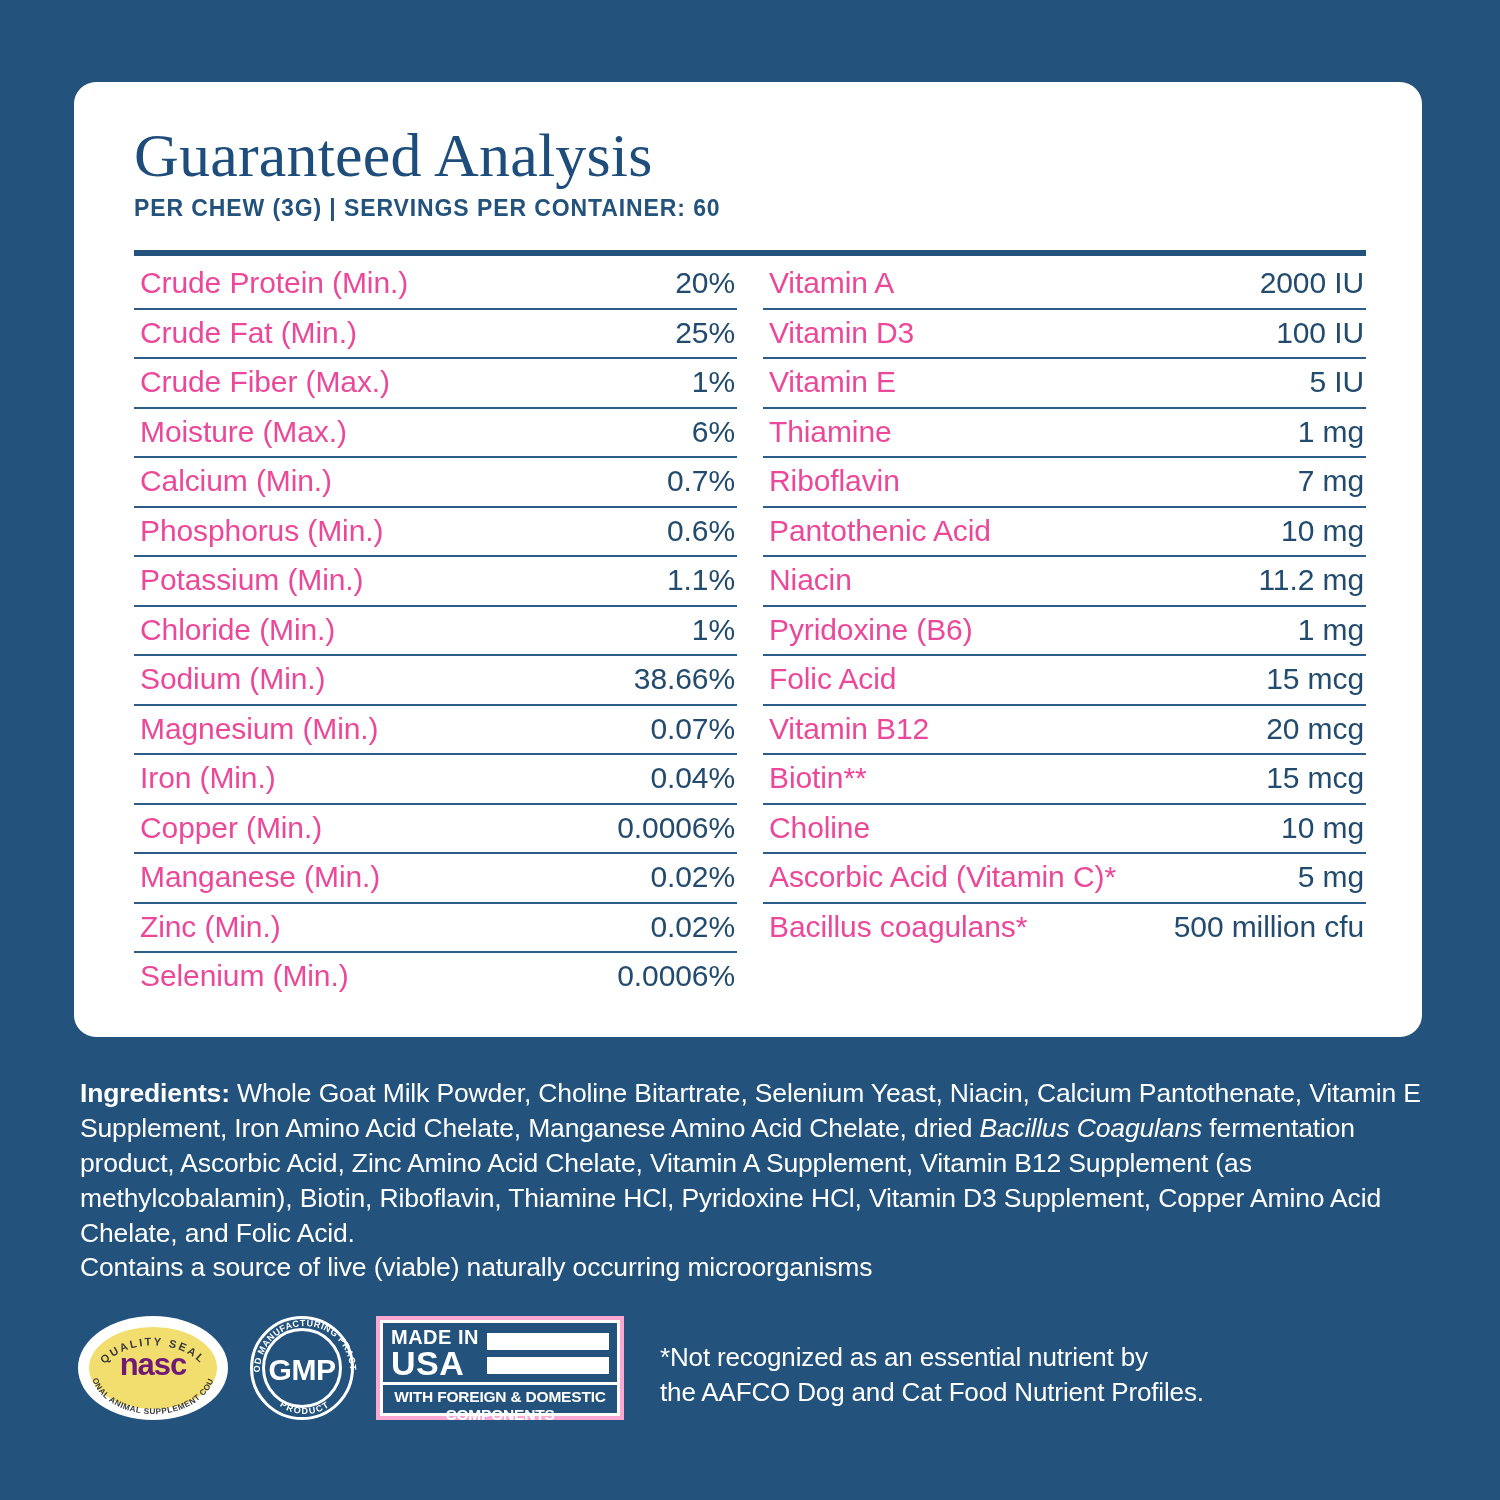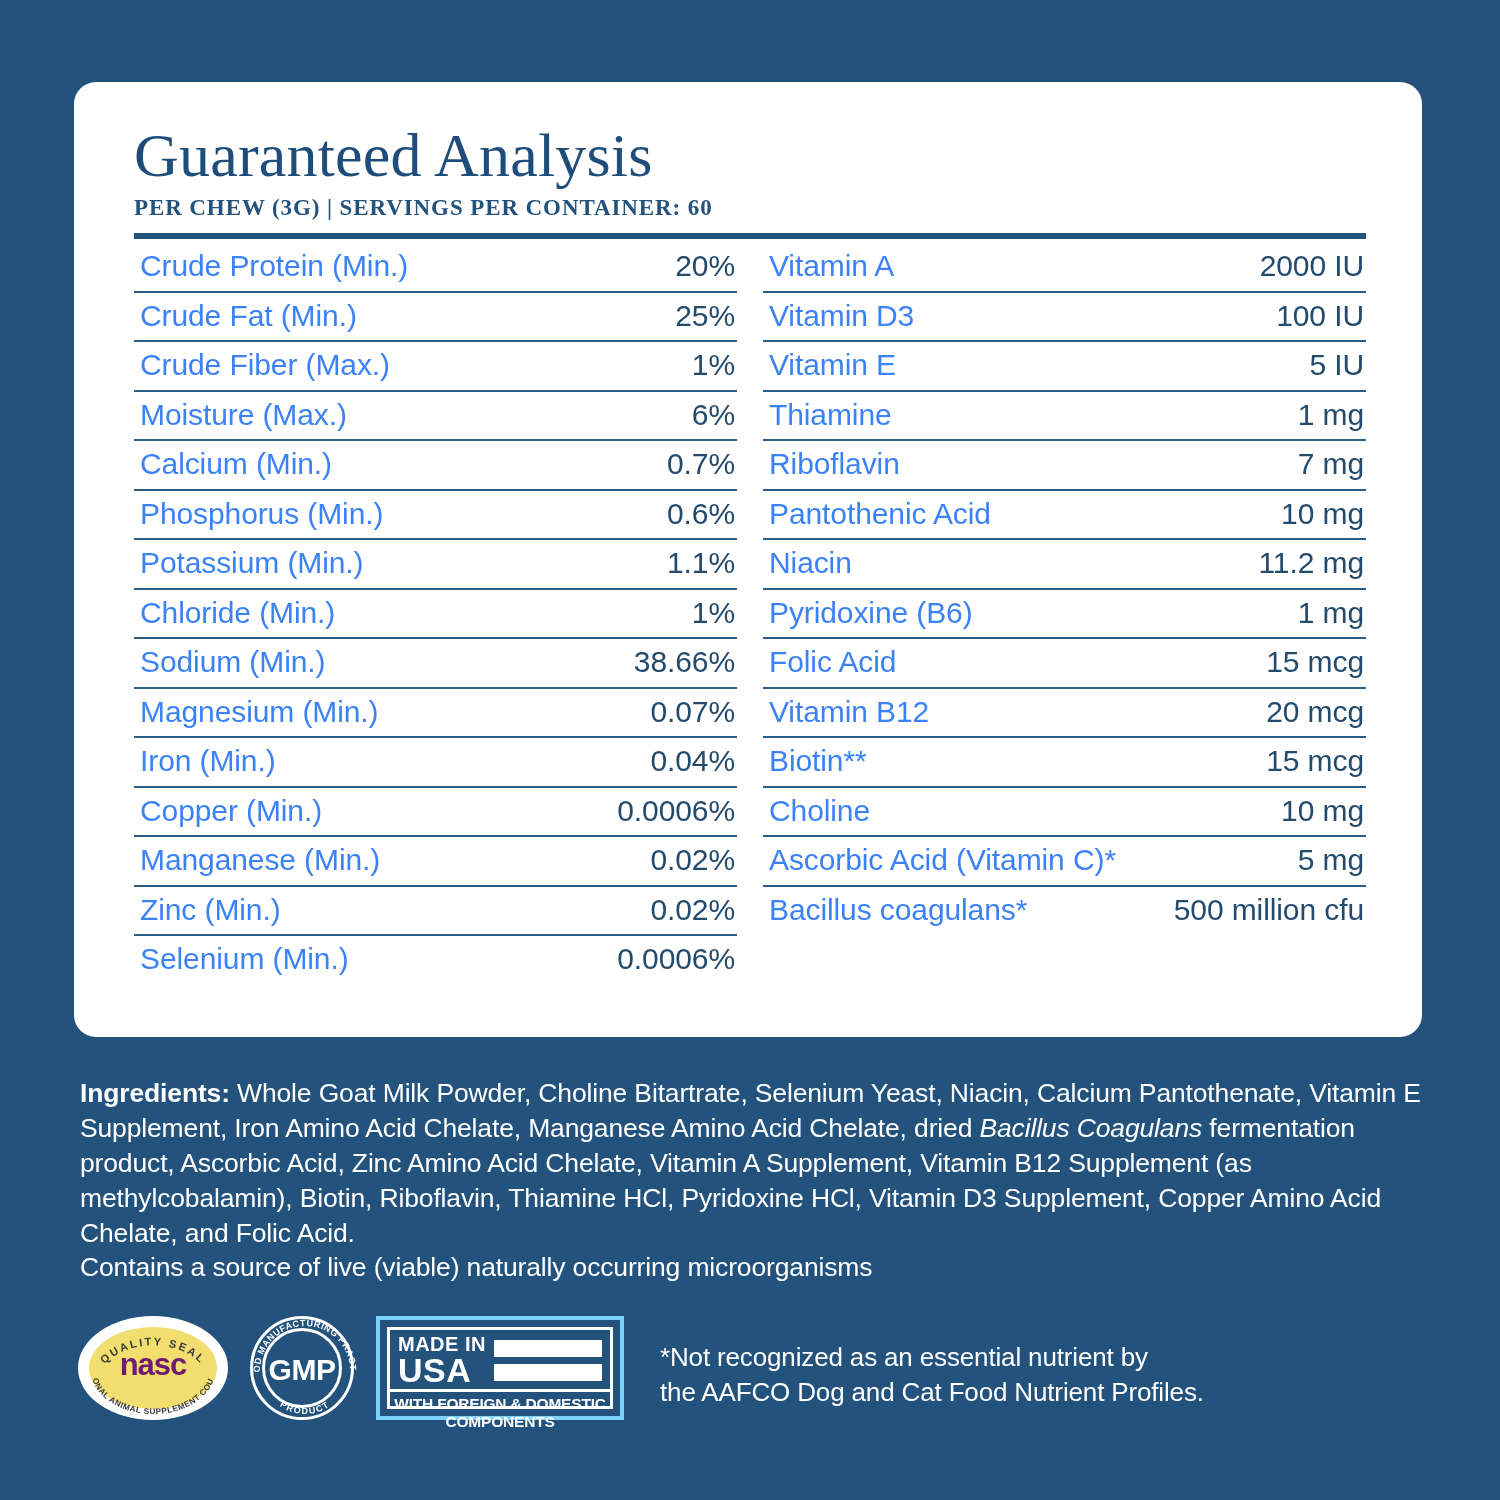--- a/index.html
+++ b/index.html
@@ -36,26 +36,26 @@
     font-family: "Liberation Serif", serif;
     font-size: 62px;
     line-height: 1.02;
     color: #1e4d7b;
     letter-spacing: 0.2px;
     margin: 0 0 8px 0;
     font-weight: 400;
   }
 
   .ga-subtitle {
-    font-family: Liberation Serif, serif;
+    font-family: Liberation Sans, sans-serif;
     font-size: 23px;
     font-weight: 700;
     letter-spacing: 0.9px;
     color: #23527d;
-    margin: 0 0 12px 0;
+    margin: 0 0 28px 0;
   }
 
   .thick-rule {
     height: 6px;
     background: #23527d;
     width: 100%;
     margin-bottom: 2px;
   }
 
   .columns {
@@ -70,21 +70,21 @@
     align-items: baseline;
     justify-content: space-between;
     border-bottom: 2px solid #2c5d87;
     padding: 6px 2px 5px 6px;
     height: 49.5px;
   }
   .row.last { border-bottom: none; }
 
   .row .label {
     font-size: 30px;
-    color: #3b82f6;
+    color: #ec4899;
     white-space: nowrap;
     letter-spacing: -0.1px;
   }
   .row .value {
     font-size: 30px;
     color: #234b6e;
     white-space: nowrap;
     text-align: right;
     letter-spacing: -0.1px;
   }
@@ -184,22 +184,21 @@
     line-height: 1;
   }
   .gmp svg { position: absolute; left: 0; top: 0; }
 
   
   .usa {
     position: relative;
     width: 248px;
     height: 104px;
     background: #23527d;
-    border: 4px solid #7dd3fc;
-    padding: 7px;
+    border: 4px solid #f9a8d4;
   }
   .usa .inner {
     width: 100%; height: 100%;
     border: 3px solid #ffffff;
     display: flex;
     flex-direction: column;
   }
   .usa .top {
     flex: 1 1 auto;
     display: flex;

